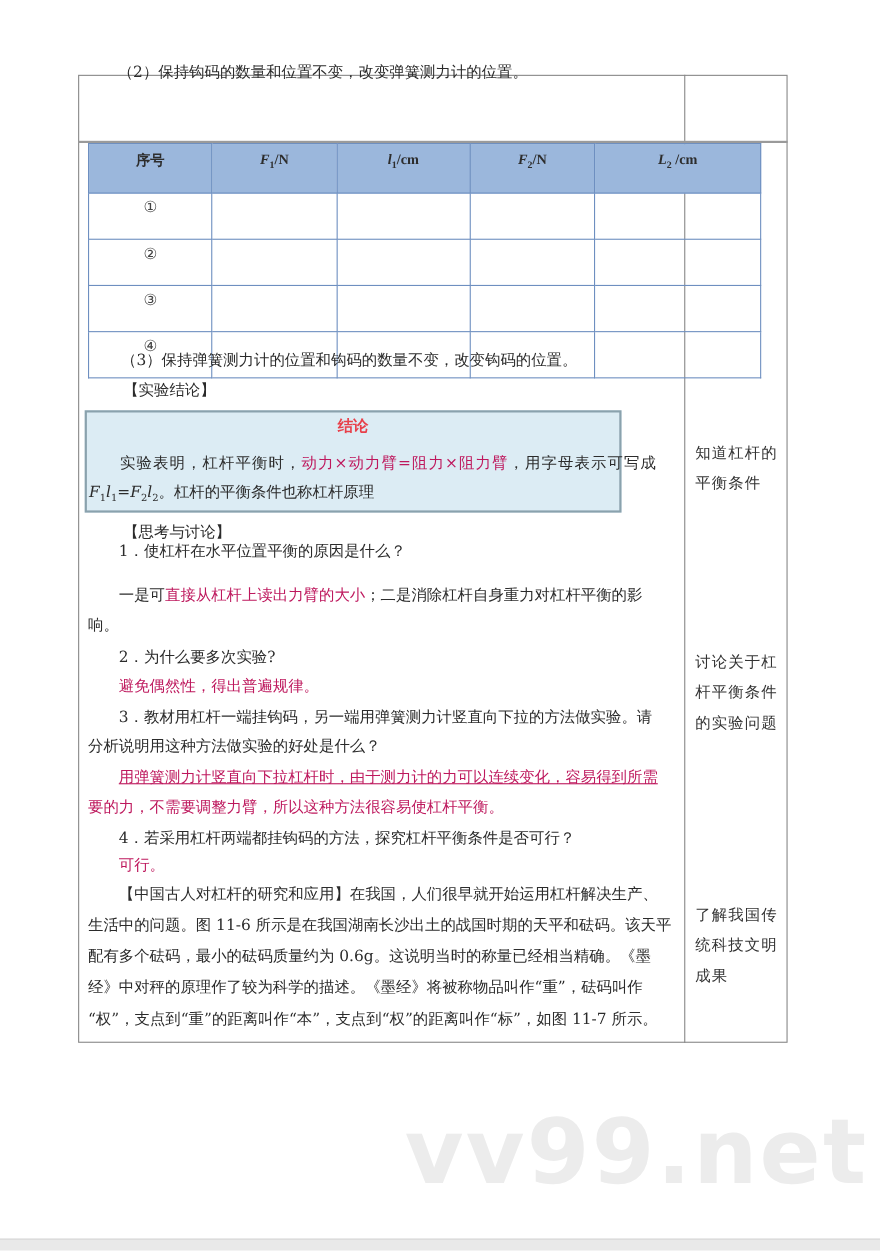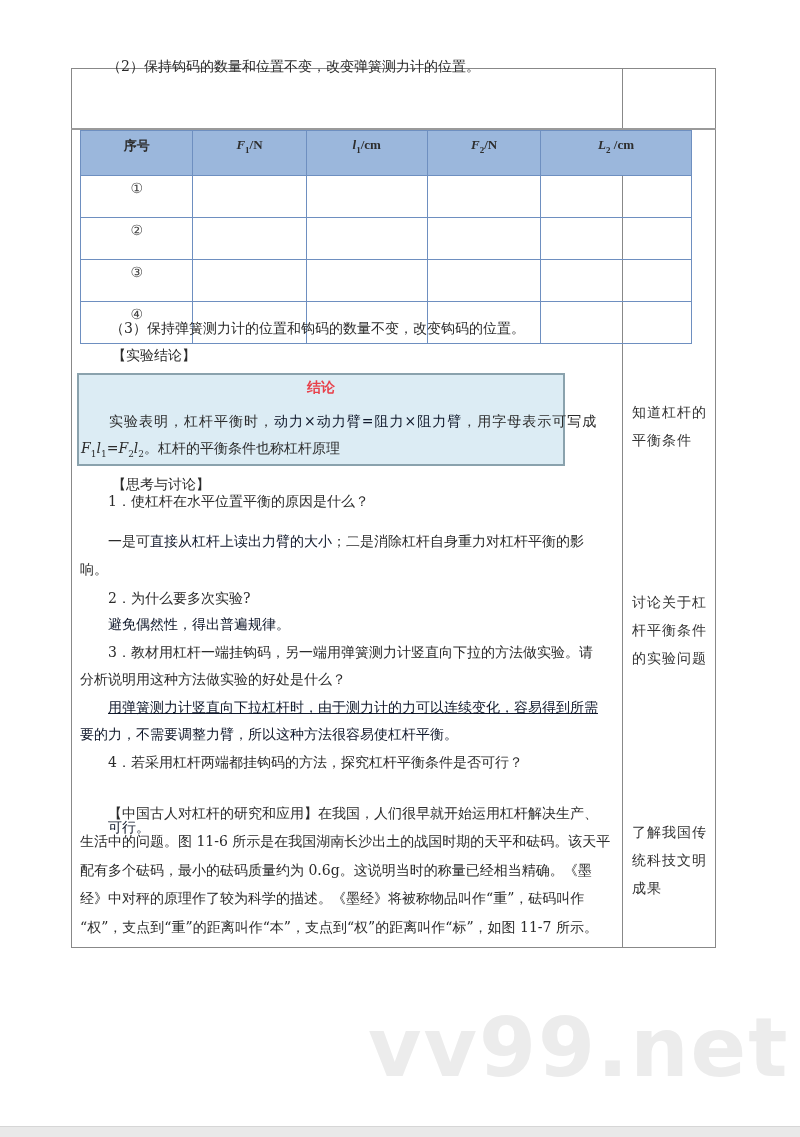--- a/index.html
+++ b/index.html
@@ -8,21 +8,21 @@
     font-family:"DejaVu Serif","Liberation Serif",serif; color:#2b2b2b;
   }
   .page-shadow { position:absolute; left:0; right:0; bottom:0; height:10px; background:#e9e9e9; border-top:1px solid #d6d6d6; }
   .outer {
     position:absolute; left:71px; top:68px; width:645px; height:880px;
     border:1px solid #888; box-sizing:border-box;
   }
   .vline { position:absolute; left:622px; top:68px; width:0; height:880px; border-left:1px solid #888; }
   .hline { position:absolute; left:71px; top:128px; width:645px; border-top:2px solid #9a9a9a; }
   .text-line { position:absolute; font-size:14px; line-height:20px; white-space:nowrap; }
-  .red { color:#0f172a;text-align:center; }
+  .red { color:#be185d;text-align:center; }
   table.data {
     position:absolute; left:80px; top:130px; width:612px; border-collapse:collapse;
     font-size:13px;
   }
   table.data th {
     background:#9bb7dc; height:37px; border:1px solid #6e8fc0; font-weight:bold;
     font-family:"Liberation Serif",serif; color:#2d2d2d; vertical-align:top; padding-top:6px;
   }
   table.data td {
     height:36px; border:1px solid #6e8fc0; text-align:center; vertical-align:top; padding-top:4px;
@@ -111,21 +111,21 @@
   <span>一是可</span><span class="red">直接从杠杆上读出力臂的大小</span><span>；二是消除杠杆自身重力对杠杆平衡的影</span>
 </div>
 <div class="text-line" style="left:80px;top:559px;">响。</div>
 <div class="text-line" style="left:108px;top:588px;">2．为什么要多次实验?</div>
 <div class="text-line red" style="left:108px;top:614px;">避免偶然性，得出普遍规律。</div>
 <div class="text-line" style="left:108px;top:642px;">3．教材用杠杆一端挂钩码，另一端用弹簧测力计竖直向下拉的方法做实验。请</div>
 <div class="text-line" style="left:80px;top:669px;">分析说明用这种方法做实验的好处是什么？</div>
 <div class="text-line red" style="left:108px;top:697px;text-decoration:underline;">用弹簧测力计竖直向下拉杠杆时，由于测力计的力可以连续变化，容易得到所需</div>
 <div class="text-line red" style="left:80px;top:724px;">要的力，不需要调整力臂，所以这种方法很容易使杠杆平衡。</div>
 <div class="text-line" style="left:108px;top:752px;">4．若采用杠杆两端都挂钩码的方法，探究杠杆平衡条件是否可行？</div>
-<div class="text-line red" style="left:108px;top:777px;margin-top:40px;">可行。</div>
+<div class="text-line red" style="left:108px;top:777px;">可行。</div>
 
 <div class="text-line" style="left:108px;top:803px;">【中国古人对杠杆的研究和应用】在我国，人们很早就开始运用杠杆解决生产、</div>
 <div class="text-line" style="left:80px;top:831px;">生活中的问题。图 11-6 所示是在我国湖南长沙出土的战国时期的天平和砝码。该天平</div>
 <div class="text-line" style="left:80px;top:860px;">配有多个砝码，最小的砝码质量约为 0.6g。这说明当时的称量已经相当精确。《墨</div>
 <div class="text-line" style="left:80px;top:888px;">经》中对秤的原理作了较为科学的描述。《墨经》将被称物品叫作“重”，砝码叫作</div>
 <div class="text-line" style="left:80px;top:917px;">“权”，支点到“重”的距离叫作“本”，支点到“权”的距离叫作“标”，如图 11-7 所示。</div>
 
 <div class="side" style="top:398px;">
   <div>知道杠杆的</div>
   <div>平衡条件</div>

